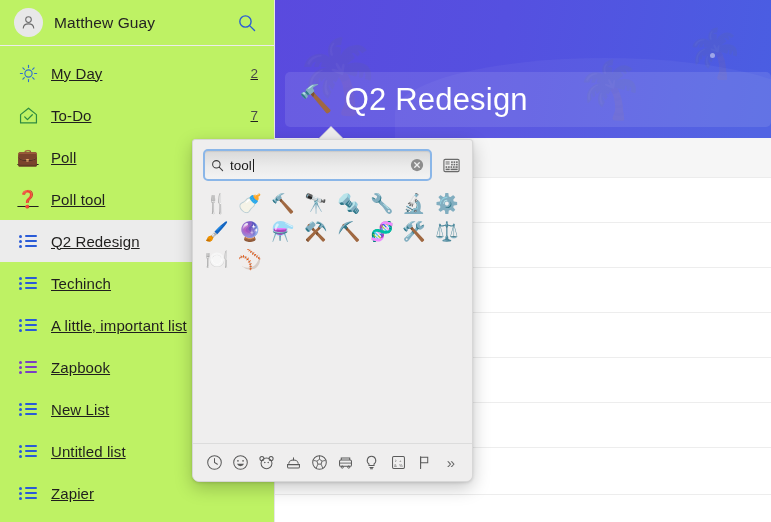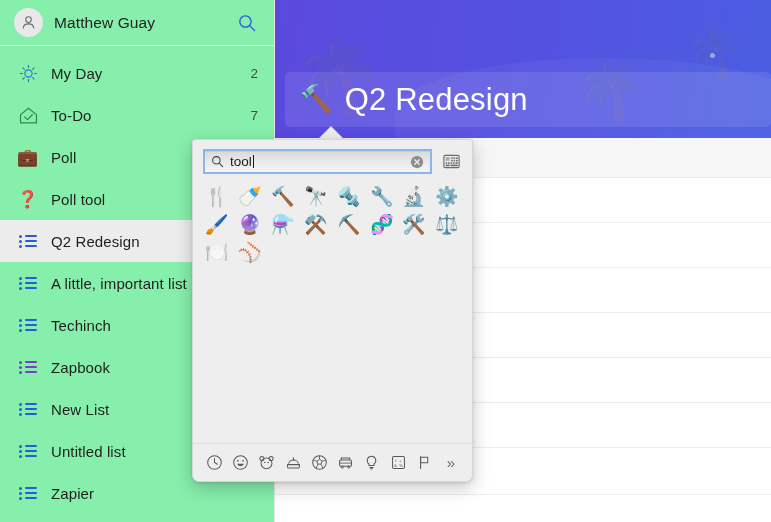--- a/index.html
+++ b/index.html
@@ -9,38 +9,38 @@
     font-family: "Liberation Sans", sans-serif;
     background: #ffffff;
     overflow: hidden;
     position: relative;
     color: #201f1e;
   }
 
   
   #sidebar {
     position:absolute; left:0; top:0; width:275px; height:522px;
-    background:#86efac; border-right:1px solid #e6e6e6;
+    background:#bef264; border-right:1px solid #e6e6e6;
   }
   #account-row {
     height:46px; display:flex; align-items:center; padding:0 14px;
     border-bottom:1px solid #ececec;
   }
   .avatar {
     width:29px; height:29px; border-radius:50%;
     background:#e8e8e8; display:flex; align-items:center; justify-content:center;
     flex:none;
   }
   .account-name {
     margin-left:11px; font-size:15.5px; color:#252423; letter-spacing:.1px;
     flex:1; white-space:nowrap;
   }
   .search-btn { width:26px; height:26px; display:flex; align-items:center; justify-content:center; }
 
-  .nav-list { padding-top:6px; }
+  .nav-list { padding-top:6px;text-decoration:underline; }
   .nav-item {
     height:42px; display:flex; align-items:center; padding:0 16px 0 14px;
     cursor:default; position:relative;
   }
   .nav-item.selected { background:#ececec; }
   .nav-icon {
     width:28px; height:24px; display:flex; align-items:center; justify-content:center;
     flex:none; font-size:17px; line-height:1;
   }
   .nav-label {
@@ -116,21 +116,21 @@
     display:flex; flex-direction:column; overflow:hidden;
   }
   #picker-pointer {
     position:absolute; left:318px; top:127px; width:0; height:0;
     border-left:13px solid transparent; border-right:13px solid transparent;
     border-bottom:13px solid #efeeee;
     filter:drop-shadow(0 -1px 0 #d7d7d7);
   }
   #picker-top { display:flex; align-items:center; padding:9px 10px 7px 10px; gap:8px; }
   #search-wrap {
-    flex:1; height:25px; border-radius:0;
+    flex:1; height:32px; border-radius:5px;
     background:linear-gradient(#d9d9d9,#ebebeb 55%,#f3f3f3);
     border:2px solid #8ab6e8; display:flex; align-items:center; padding:0 6px;
     box-shadow:inset 0 1px 1px rgba(0,0,0,.07);
   }
   #search-icon { flex:none; display:flex; }
   #search-value {
     flex:1; margin-left:6px; font-size:13.5px; color:#1b1b1b; position:relative; white-space:nowrap;
   }
   #caret {
     display:inline-block; width:1px; height:13px; background:#1b1b1b;
@@ -235,34 +235,34 @@
         <div class="nav-icon" style="color: rgb(42, 91, 215);">
           <span class="listicon">
             <i class="r0"></i>
             <b class="r0"></b>
             <i class="r1"></i>
             <b class="r1"></b>
             <i class="r2"></i>
             <b class="r2"></b>
           </span>
         </div>
+        <div class="nav-label">Techinch</div>
+      </div>
+      <div class="nav-item">
+        <div class="nav-icon" style="color: rgb(42, 91, 215);">
+          <span class="listicon">
+            <i class="r0"></i>
+            <b class="r0"></b>
+            <i class="r1"></i>
+            <b class="r1"></b>
+            <i class="r2"></i>
+            <b class="r2"></b>
+          </span>
+        </div>
         <div class="nav-label">A little, important list</div>
-      </div>
-      <div class="nav-item">
-        <div class="nav-icon" style="color: rgb(42, 91, 215);">
-          <span class="listicon">
-            <i class="r0"></i>
-            <b class="r0"></b>
-            <i class="r1"></i>
-            <b class="r1"></b>
-            <i class="r2"></i>
-            <b class="r2"></b>
-          </span>
-        </div>
-        <div class="nav-label">Techinch</div>
       </div>
       <div class="nav-item">
         <div class="nav-icon" style="color: rgb(122, 63, 196);">
           <span class="listicon">
             <i class="r0"></i>
             <b class="r0"></b>
             <i class="r1"></i>
             <b class="r1"></b>
             <i class="r2"></i>
             <b class="r2"></b>

